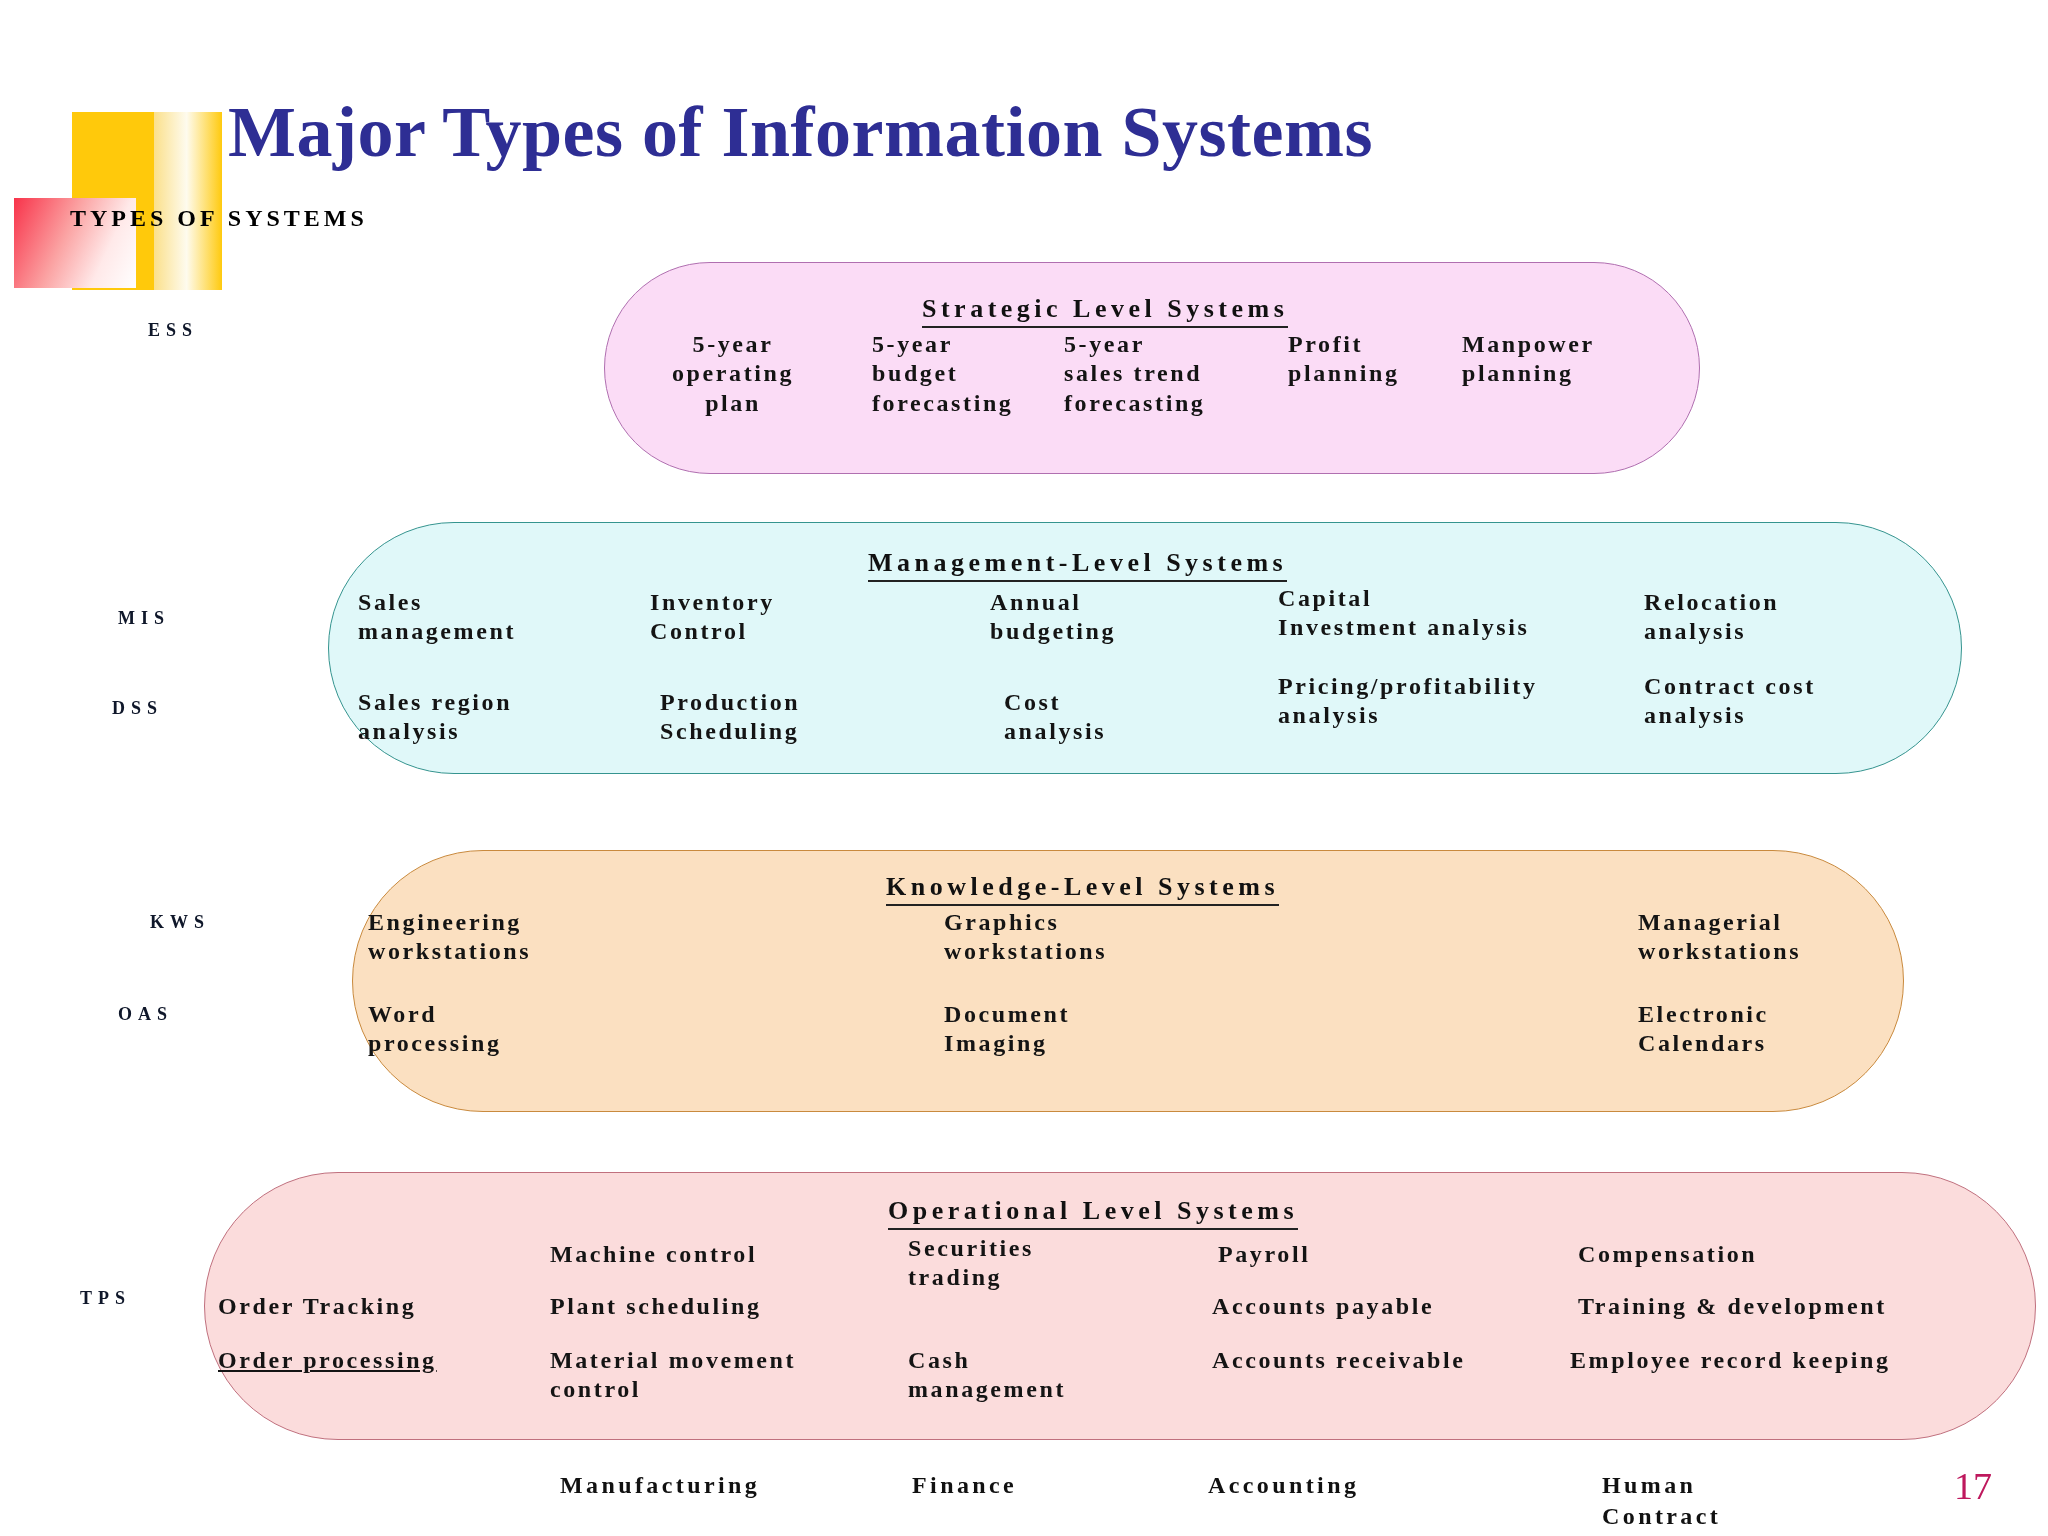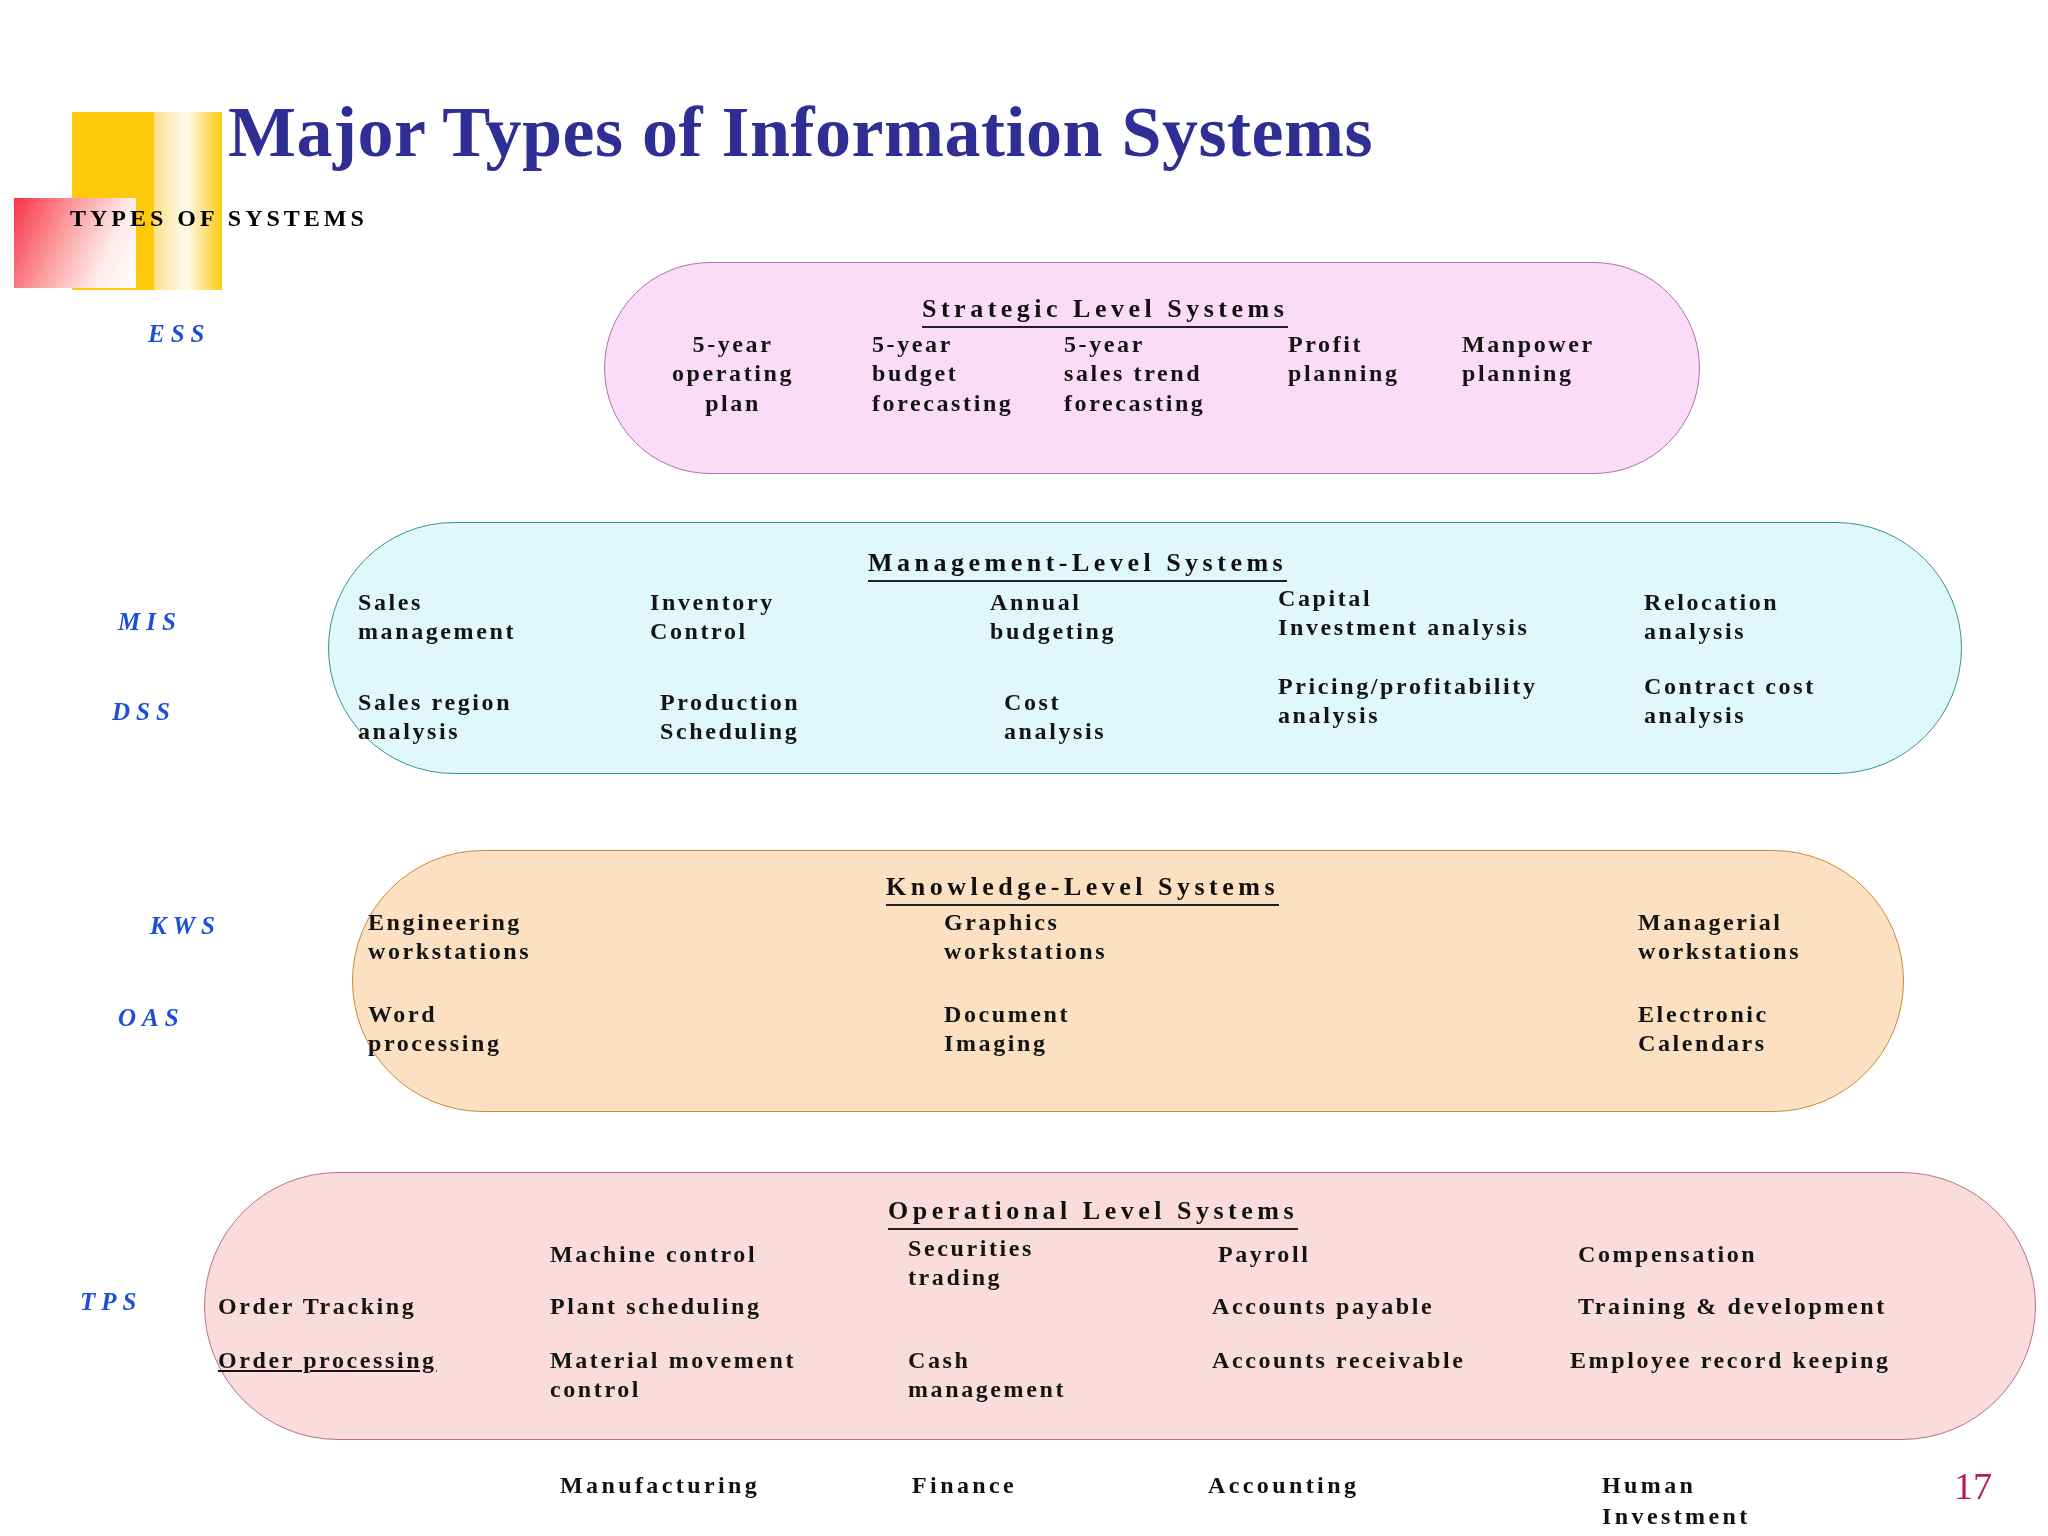--- a/index.html
+++ b/index.html
@@ -63,26 +63,25 @@
     font-weight: bold;
     color: #000000;
     letter-spacing: 4.0px;
     white-space: nowrap;
     margin-left: 12px;
   }
 
   
   .sys-label {
     position: absolute;
-    font-size: 25px;
-    font-weight: bold;
-    color: #1d4ed8;
+    font-size: 18px;
+    font-weight: bold;
+    color: #0f172a;
     letter-spacing: 6px;
     white-space: nowrap;
-    font-style: italic;
   }
 
   
   .level-box {
     position: absolute;
     box-sizing: border-box;
   }
 
   #box-strategic {
     left: 604px;
@@ -340,16 +339,16 @@
   <span class="ln">Manufacturing</span>
 </div>
 <div class="func-label" style="left:912px; top:1470px;">
   <span class="ln">Finance</span>
 </div>
 <div class="func-label" style="left:1208px; top:1470px;">
   <span class="ln">Accounting</span>
 </div>
 <div class="func-label" style="left:1602px; top:1470px;">
   <span class="ln">Human</span>
-  <span class="ln">Investment</span>
+  <span class="ln">Contract</span>
 </div>
 
 <div id="page-number">17</div>
 
 </body></html>

